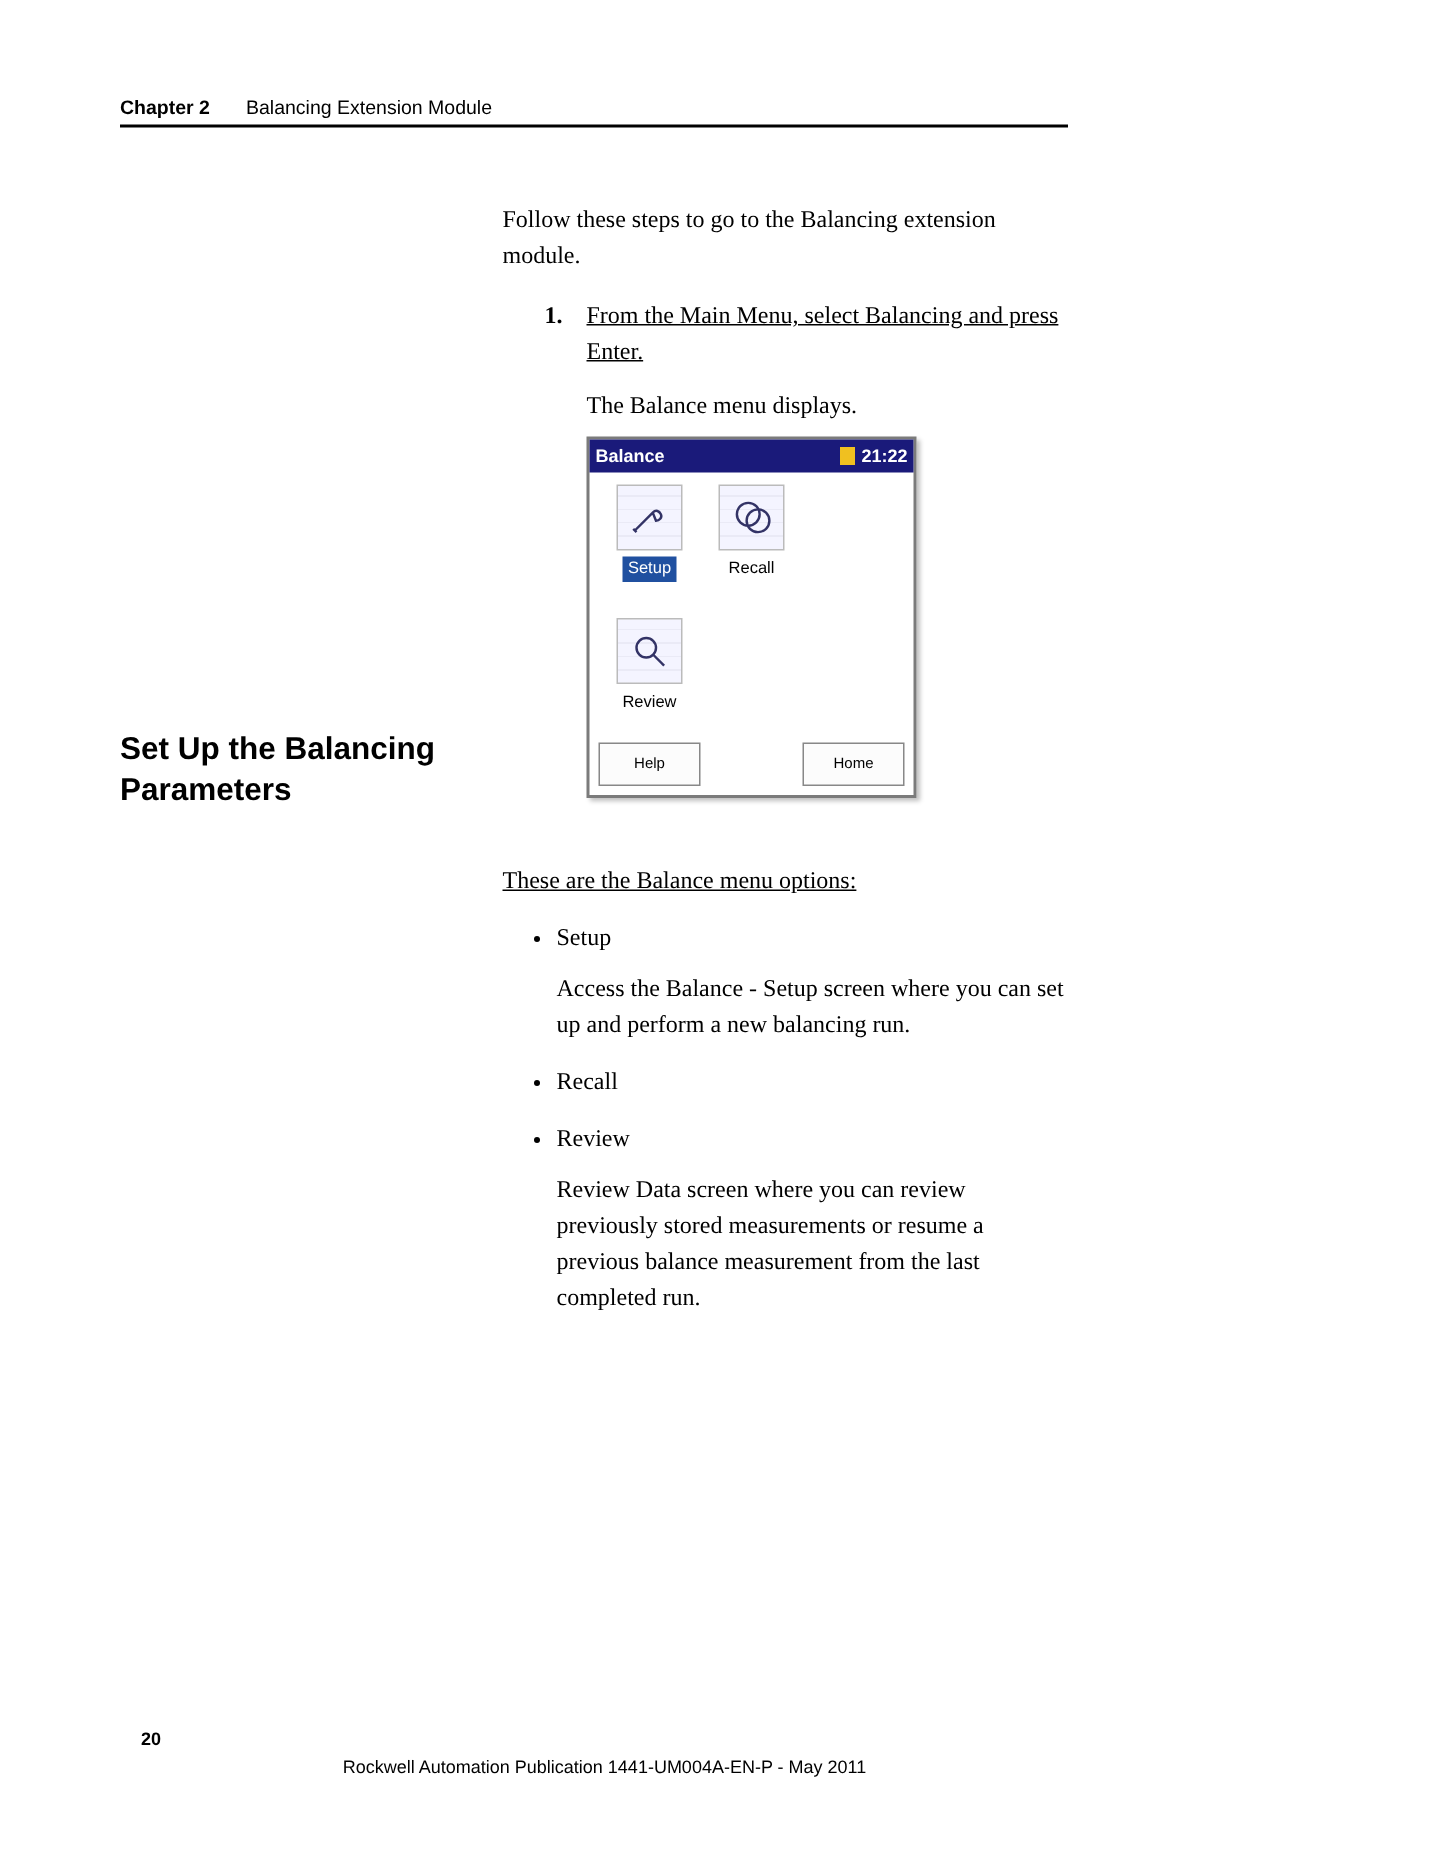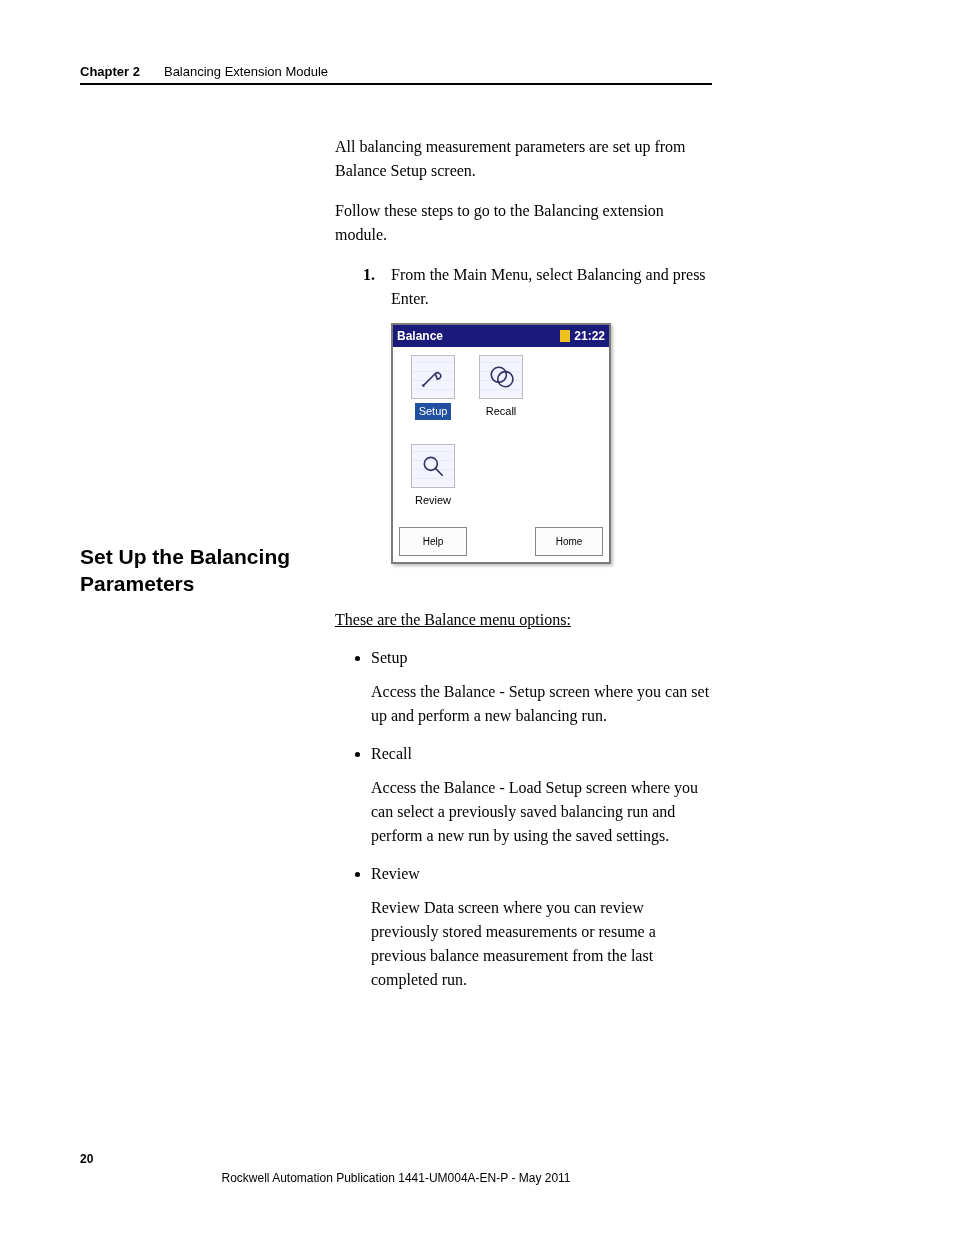--- a/index.html
+++ b/index.html
@@ -55,21 +55,21 @@
   .intro { margin-bottom: 16px; }
   .step {
     display: flex;
     margin: 0 0 12px 28px;
   }
   .step .num {
     width: 28px;
     flex: none;
     font-weight: bold;
   }
-  .step .text { flex: 1; }
+  .step .text { flex: 1; text-decoration: underline; }
   .caption {
     margin: 8px 0 8px 56px;
   }
 
   
   .device {
     margin: 0 0 0 56px;
     width: 216px;
     border: 2px solid #7b7b7b;
     font-family: "Tahoma", Arial, sans-serif;
@@ -172,20 +172,21 @@
     left: 80px;
     right: 80px;
     display: flex;
     justify-content: space-between;
     font-family: Arial, Helvetica, sans-serif;
     font-size: 12px;
   }
   .footer .pg {
     font-weight: bold;
     width: 60px;
+    margin-left: 14px;
   }
   .footer .pub {
     text-align: center;
     flex: 1;
     margin-top: 19px;
   }
 </style>
 </head>
 <body>
 
@@ -194,27 +195,27 @@
   <div class="running-header">
     <span class="chapter">Chapter 2</span>
     <span>Balancing Extension Module</span>
   </div>
   <div class="rule"></div>
 
   <div class="content">
     <div class="sidebar">Set Up the Balancing Parameters</div>
 
     <div class="body">
-      <div class="intro">All balancing measurement parameters are set up from Balance Setup screen.</div>
       <div class="intro">Follow these steps to go to the Balancing extension module.</div>
 
       <div class="step">
         <div class="num">1.</div>
         <div class="text">From the Main Menu, select Balancing and press Enter.</div>
       </div>
+      <div class="caption">The Balance menu displays.</div>
 
       <div class="device">
         <div class="dev-title">
           <span>Balance</span>
           <span class="time">21:22</span>
         </div>
         <div class="dev-icons">
           <div class="dev-icon">
             <div class="img">
               <svg viewBox="0 0 24 24">
@@ -255,21 +256,20 @@
 
       <div class="after-device">These are the Balance menu options:</div>
 
       <ul class="bullets">
         <li>
           <div class="opt">Setup</div>
           <div class="desc">Access the Balance - Setup screen where you can set up and perform a new balancing run.</div>
         </li>
         <li>
           <div class="opt">Recall</div>
-          <div class="desc">Access the Balance - Load Setup screen where you can select a previously saved balancing run and perform a new run by using the saved settings.</div>
         </li>
         <li>
           <div class="opt">Review</div>
           <div class="desc">Review Data screen where you can review previously stored measurements or resume a previous balance measurement from the last completed run.</div>
         </li>
       </ul>
 
     </div>
   </div>
 

